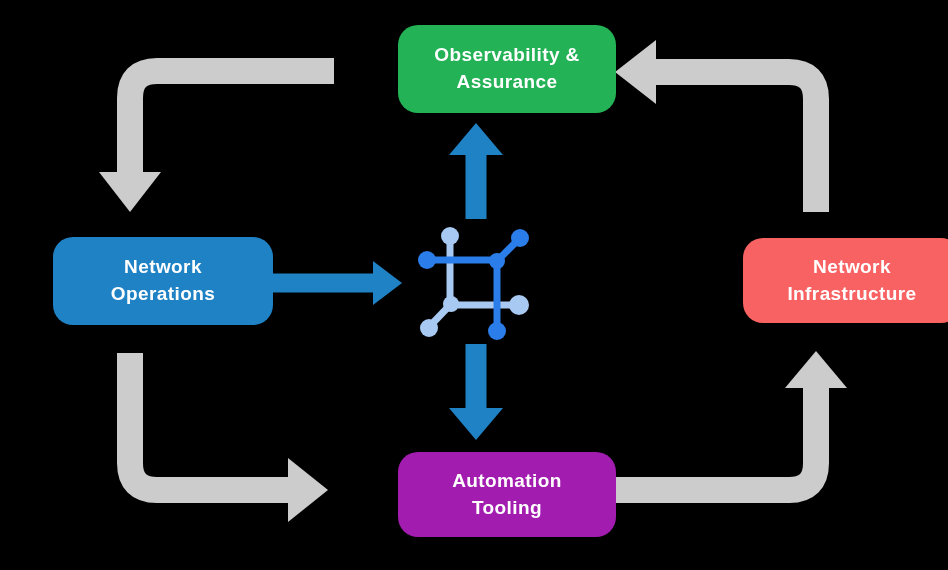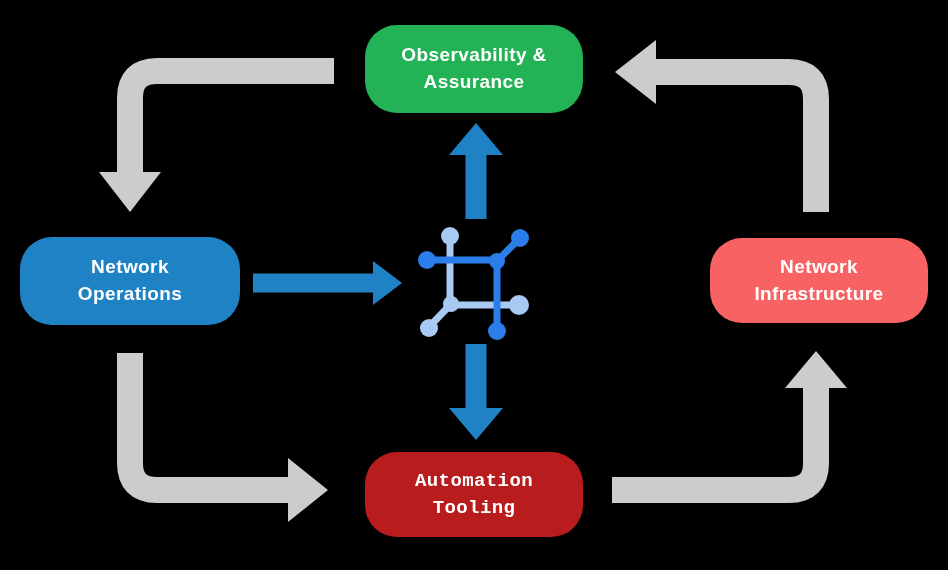--- a/index.html
+++ b/index.html
@@ -8,29 +8,30 @@
     width:948px;height:570px;
     background:#000;
     overflow:hidden;
     font-family:"Liberation Sans", sans-serif;
   }
   .arrow-layer{
     position:absolute;left:0;top:0;width:948px;height:570px;
   }
   .node-box{
     position:absolute;
-    border-radius:32px;
+    border-radius:20px;
     display:flex;align-items:center;justify-content:center;
     text-align:center;
     color:#ffffff;
     font-size:19px;
     font-weight:600;
     letter-spacing:0.4px;
     line-height:1.4;
     white-space:pre-line;
+    margin-left:33px;
   }
   .box-observability{left:365px;top:25px;width:218px;height:88px;}
   .box-operations{left:20px;top:237px;width:220px;height:88px;}
   .box-infrastructure{left:710px;top:238px;width:218px;height:85px;}
   .box-automation{left:365px;top:452px;width:218px;height:85px;}
 </style>
 </head>
 <body>
 
 <div class="canvas">
@@ -104,18 +105,18 @@
   <div class="node-box box-operations" style="background-color: rgb(31, 130, 197);">
     <span>Network
 Operations</span>
   </div>
 
   <div class="node-box box-infrastructure" style="background-color: rgb(249, 98, 98);">
     <span>Network
 Infrastructure</span>
   </div>
 
-  <div class="node-box box-automation" style="background-color: #b91c1c; font-family: Liberation Mono, monospace;">
+  <div class="node-box box-automation" style="background-color: #a21caf;">
     <span>Automation
 Tooling</span>
   </div>
 
 </div>
 
 </body></html>

